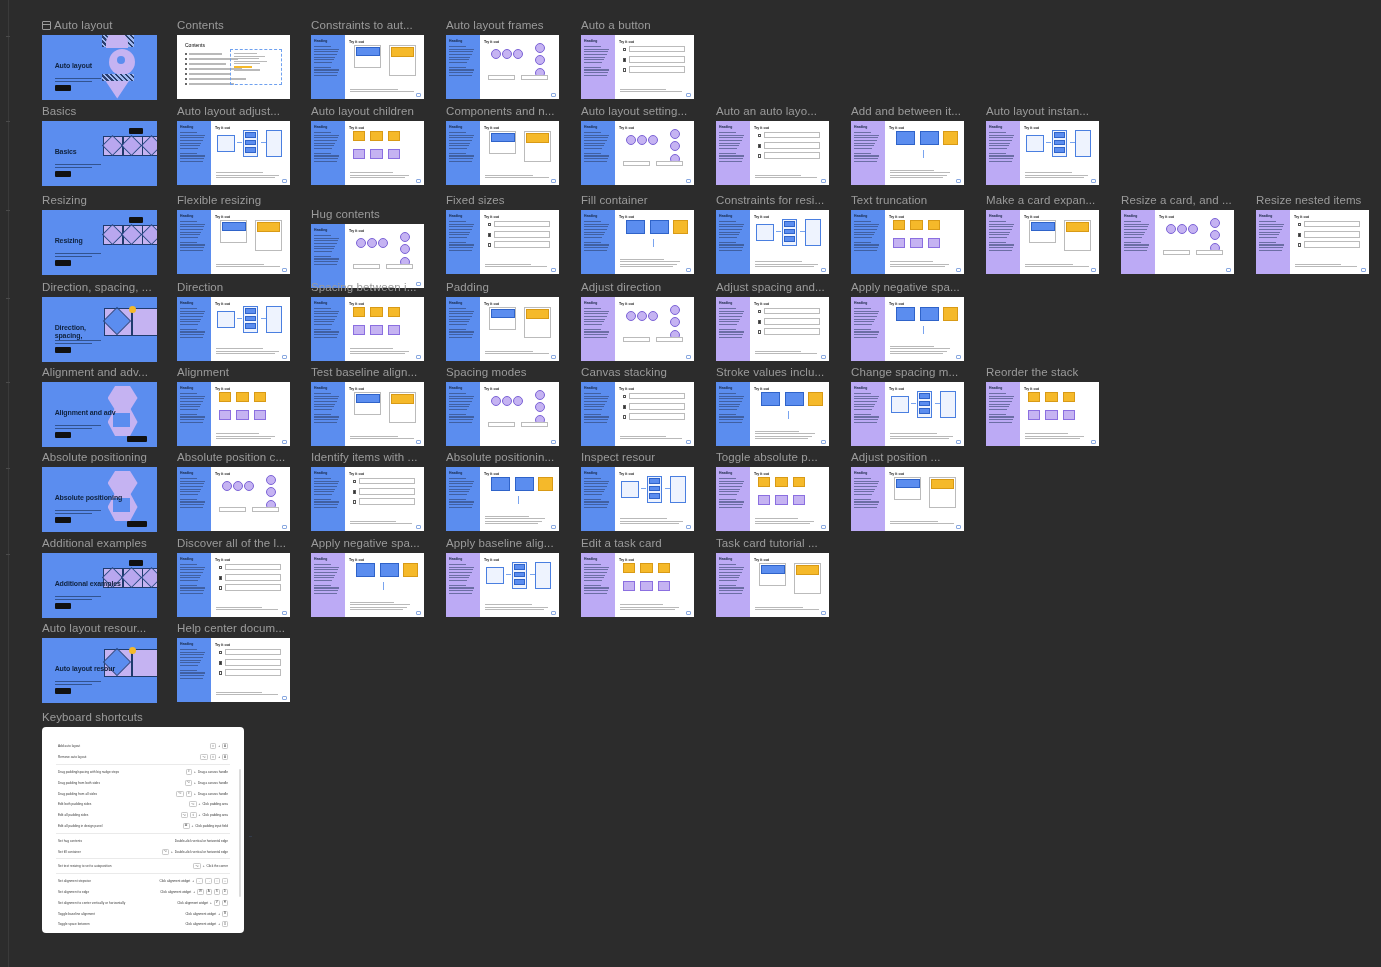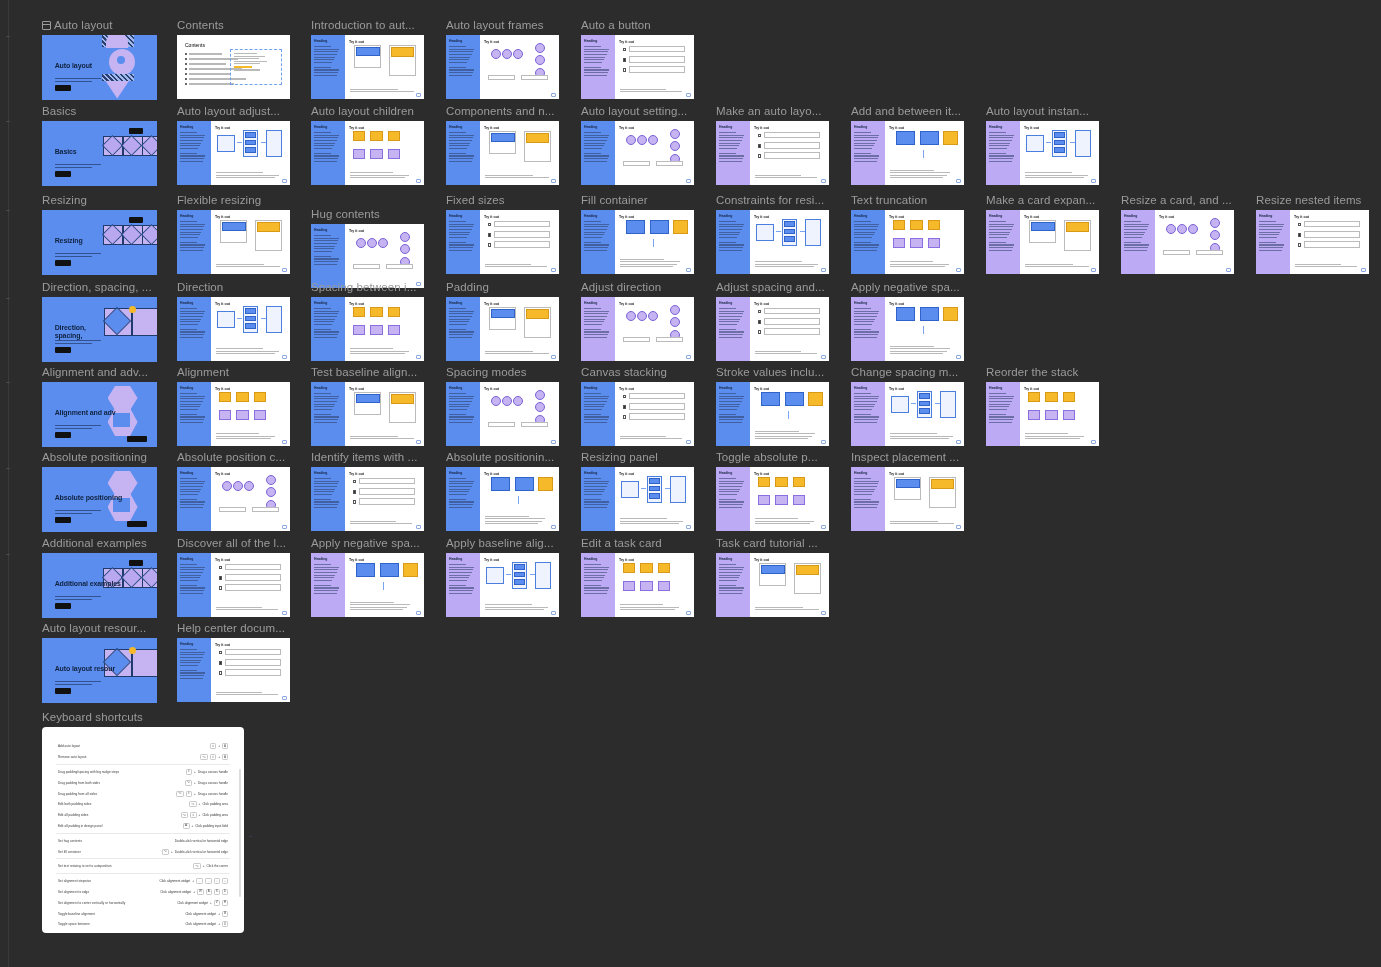--- a/index.html
+++ b/index.html
@@ -206,21 +206,21 @@
                 <i class="gl" style="width:60%"></i>
         <i class="gl" style="width:40%;background:#f5b92a;height:2px"></i>
         <i class="gl" style="width:58%"></i>
       </div>
     </div>
   </div>
         </div>
       </div>
       <div class="cell" style="left: 311px; top: 19px;">
         <div class="cell-label">
-          <span>Introduction to aut...</span>
+          <span>Constraints to aut...</span>
         </div>
         <div class="thumb" style="width: 113px; height: 64px;">
           <div class="doc">
     <div class="pane blue">
       <h6>Heading</h6>
       <i class="tl " style="width:62%"></i>
               <i class="tl m" style="width:91%"></i>
               <i class="tl s" style="width:86%"></i>
               <i class="tl " style="width:81%"></i>
               <i class="tl m" style="width:76%"></i>
@@ -504,21 +504,21 @@
       <div class="dot" style="left:70%;top:52%;width:10px;height:10px;background:#c5b3f2;border:0.8px solid #7b62d6"></div>
       <div class="box w" style="left:10%;top:62%;width:34%;height:8%"></div>
       <div class="box w" style="left:52%;top:62%;width:34%;height:8%"></div>
       <div class="corner"></div>
     </div>
   </div>
         </div>
       </div>
       <div class="cell" style="left: 716px; top: 105px;">
         <div class="cell-label">
-          <span>Make an auto layo...</span>
+          <span>Auto an auto layo...</span>
         </div>
         <div class="thumb" style="width: 113px; height: 64px;">
           <div class="doc">
     <div class="pane purp">
       <h6>Heading</h6>
       <i class="tl " style="width:62%"></i>
               <i class="tl m" style="width:91%"></i>
               <i class="tl s" style="width:86%"></i>
               <i class="tl " style="width:81%"></i>
               <i class="tl m" style="width:76%"></i>
@@ -1703,21 +1703,21 @@
                 <i class="gl" style="width:82%"></i>
                 <i class="gl" style="width:77%"></i>
               </div>
       <div class="corner"></div>
     </div>
   </div>
         </div>
       </div>
       <div class="cell" style="left: 581px; top: 451px;">
         <div class="cell-label">
-          <span>Resizing panel</span>
+          <span>Inspect resour</span>
         </div>
         <div class="thumb" style="width: 113px; height: 64px;">
           <div class="doc">
     <div class="pane blue">
       <h6>Heading</h6>
       <i class="tl " style="width:62%"></i>
               <i class="tl m" style="width:91%"></i>
               <i class="tl s" style="width:86%"></i>
               <i class="tl " style="width:81%"></i>
               <i class="tl m" style="width:76%"></i>
@@ -1787,21 +1787,21 @@
                 <i class="gl" style="width:85%"></i>
                 <i class="gl" style="width:80%"></i>
               </div>
       <div class="corner"></div>
     </div>
   </div>
         </div>
       </div>
       <div class="cell" style="left: 851px; top: 451px;">
         <div class="cell-label">
-          <span>Inspect placement ...</span>
+          <span>Adjust position ...</span>
         </div>
         <div class="thumb" style="width: 113px; height: 64px;">
           <div class="doc">
     <div class="pane purp">
       <h6>Heading</h6>
       <i class="tl " style="width:62%"></i>
               <i class="tl m" style="width:91%"></i>
               <i class="tl s" style="width:86%"></i>
               <i class="tl " style="width:81%"></i>
               <i class="tl m" style="width:76%"></i>

